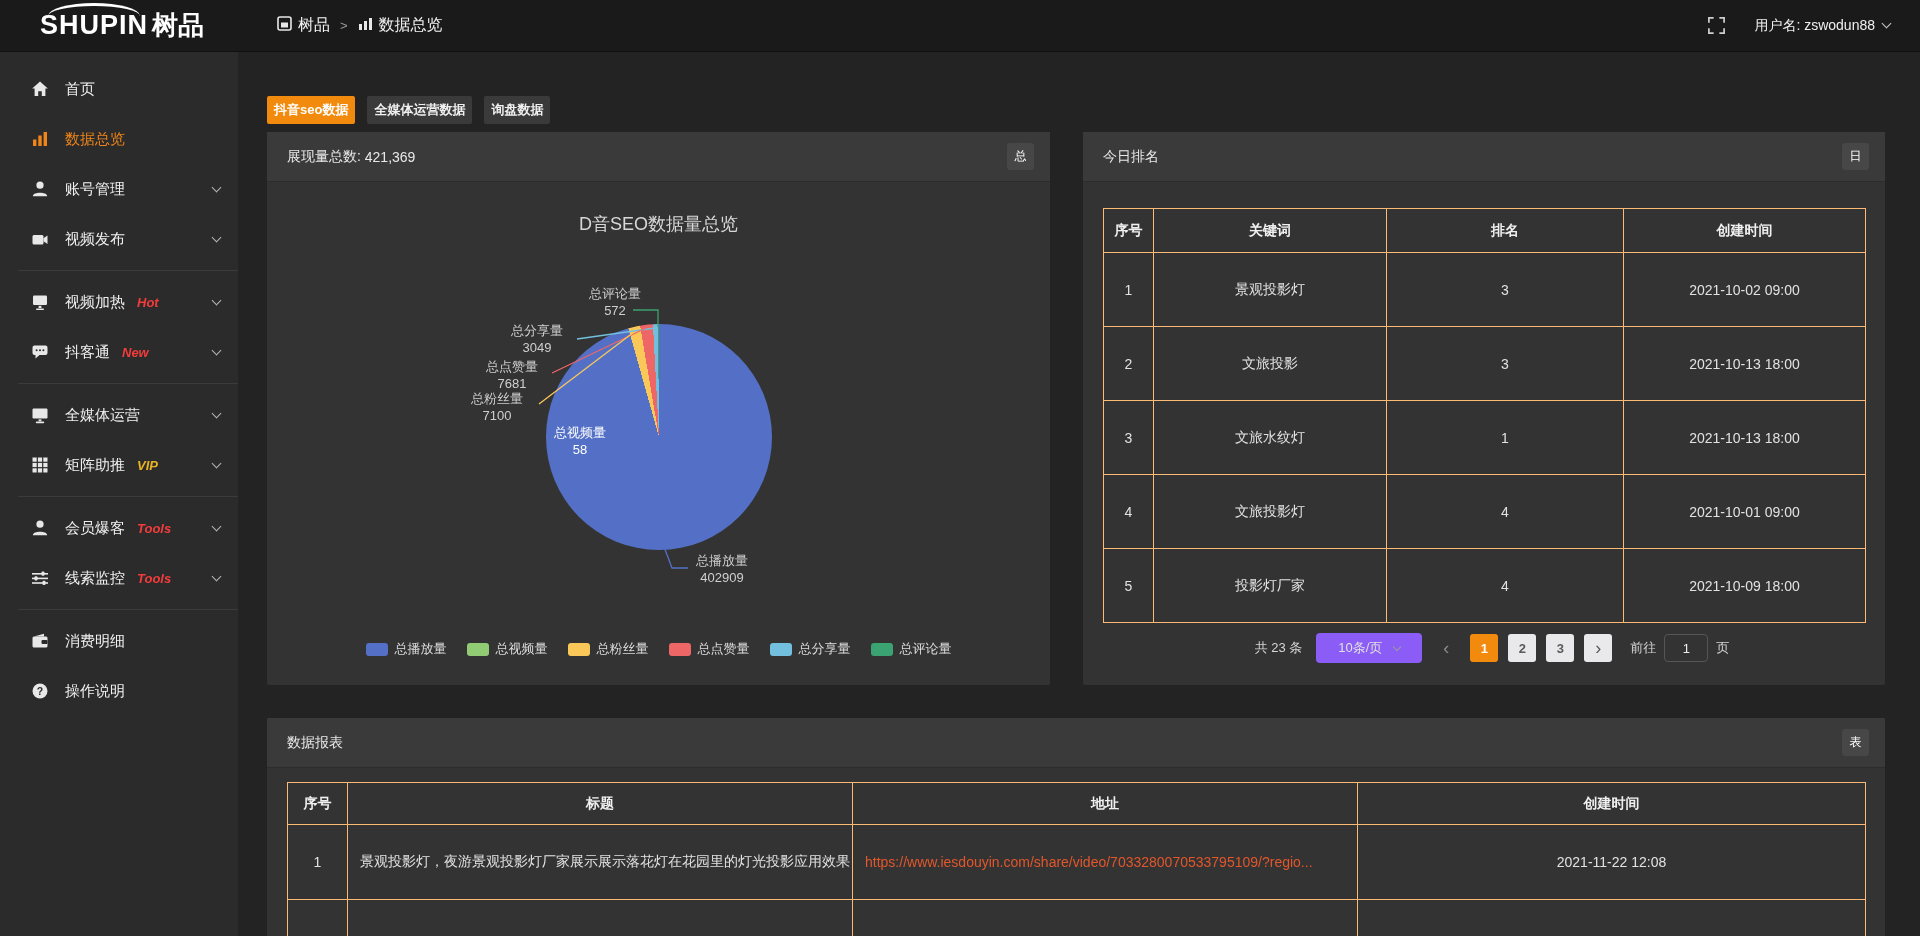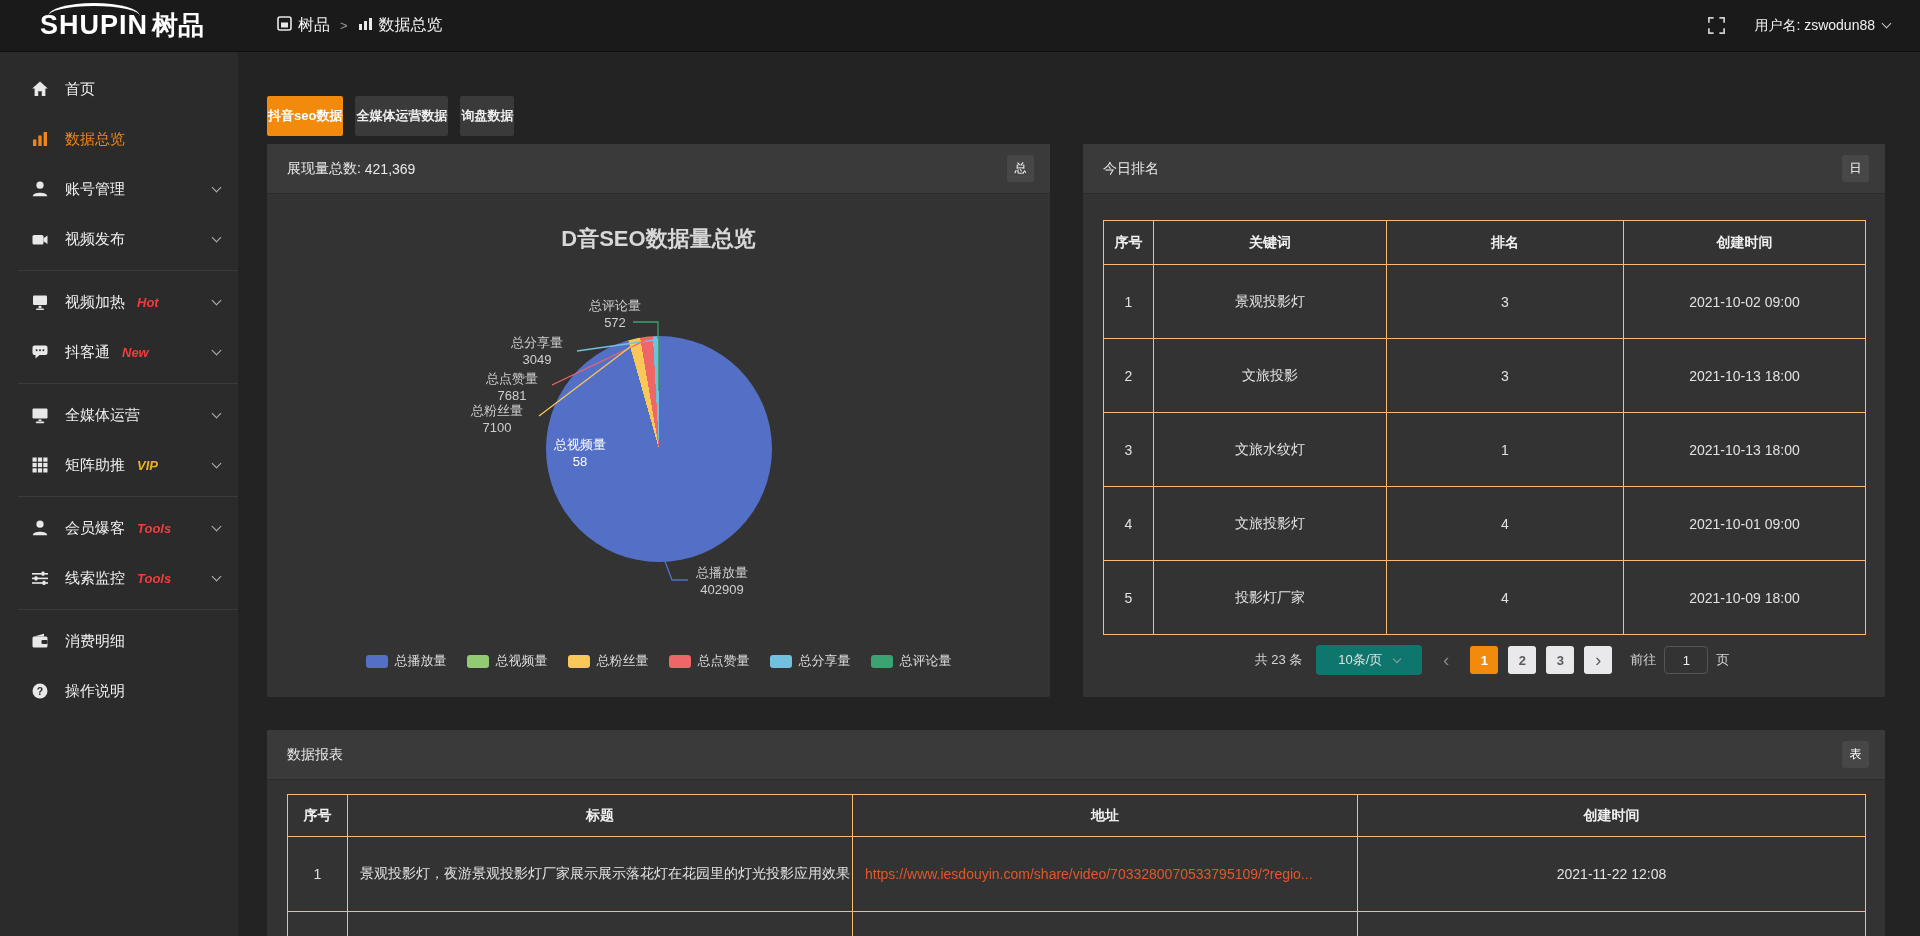--- a/index.html
+++ b/index.html
@@ -30,53 +30,53 @@
   .side-item.active svg .st { fill:#f08519; }
   .sbadge { font-style:italic; font-weight:bold; font-size:13px; margin-left:12px; color:#f23c3c; }
   .sbadge.vip { color:#e9b322; }
   .chev { margin-left:auto; width:7px; height:7px; border-right:1.6px solid #b5b5b5; border-bottom:1.6px solid #b5b5b5; transform:rotate(45deg); margin-top:-3px; }
   .sdivider { height:1px; background:#3b3b3b; margin:6px 0 6px 18px; }
 
   .content { flex:1; padding:44px 35px 0 29px; background:#232323; overflow:hidden; }
 
   
   .tabs { display:flex; gap:12px; margin-bottom:8px; }
-  .tab { height:40px; padding:0 1px; display:flex; align-items:center; background:#3a3a3a; color:#f0f0f0; font-size:13px; font-weight:bold; border-radius:2px; cursor:pointer; }
+  .tab { height:28px; padding:0 7px; display:flex; align-items:center; background:#3a3a3a; color:#f0f0f0; font-size:13px; font-weight:bold; border-radius:2px; cursor:pointer; }
   .tab.active { background:#f28a0d; color:#fff; }
 
   
   .top-row { display:flex; gap:33px; }
   .panel { background:#333333; border-radius:2px; position:relative; }
   .panel-hd { height:50px; display:flex; align-items:center; padding:0 20px; background:#3a3a3a; border-bottom:1px solid #2c2c2c; font-size:14px; color:#e9e9e9; }
   .panel-badge { position:absolute; right:16px; top:11px; width:27px; height:27px; background:#474747; color:#fff; font-size:12px; display:flex; align-items:center; justify-content:center; border-radius:3px; cursor:pointer; }
 
   .overview-panel { width:783px; height:553px; }
   .chart-area { position:relative; height:503px; }
-  .chart-title { position:absolute; top:30px; left:0; right:0; text-align:center; font-size:22px; font-weight:bold; color:#d8d8d8; }
+  .chart-title { position:absolute; top:30px; left:0; right:0; text-align:center; font-size:18px; font-weight:normal; color:#d8d8d8; }
   .pie { position:absolute; left:279px; top:142px; width:226px; height:226px; border-radius:50%; }
   .leaders { position:absolute; left:0; top:0; }
   .callout { position:absolute; width:84px; text-align:center; font-size:13px; line-height:17px; color:#cfcfcf; }
   .callout.inside { color:#ffffff; }
   .legend { position:absolute; top:458px; left:0; right:0; display:flex; justify-content:center; gap:20px; }
   .leg-item { display:flex; align-items:center; gap:7px; font-size:13px; color:#ddd; cursor:pointer; }
   .leg-sw { width:22px; height:13px; border-radius:3px; }
 
   
   table { border-collapse:collapse; table-layout:fixed; }
   th,td { border:1px solid #fdba74; text-align:center; font-size:14px; color:#e2e2e2; overflow:hidden; white-space:nowrap; }
   th { font-weight:bold; color:#f0f0f0; }
 
   .ranking-panel { width:802px; height:553px; }
   .rk-table { width:762px; margin:26px 20px 0; }
   .rk-table th { height:44px; }
   .rk-table td { height:74px; }
 
   .pager { margin-top:10px; display:flex; align-items:center; justify-content:center; gap:10px; font-size:13px; color:#d5d5d5;padding-left:16px; }
   .pg-total { margin-right:4px; }
-  .pg-select { width:106px; height:30px; background:#0f766e; border-radius:4px; display:flex; align-items:center; justify-content:center; gap:12px; cursor:pointer; color:#e0e0e0; }
+  .pg-select { width:106px; height:30px; background:#8b5cf6; border-radius:4px; display:flex; align-items:center; justify-content:center; gap:12px; cursor:pointer; color:#e0e0e0; }
   .pg-caret { width:6px; height:6px; border-right:1.4px solid #9c9c9c; border-bottom:1.4px solid #9c9c9c; transform:rotate(45deg); margin-top:-3px; }
   .pg-btn { min-width:28px; height:28px; padding:0 6px; border-radius:3px; display:flex; align-items:center; justify-content:center; font-size:13px; cursor:pointer; }
   .pg-prev { color:#8d8d8d; font-size:18px; }
   .pg-num { background:#e9e9eb; color:#5a5a5a; font-weight:bold; }
   .pg-num.active { background:#f28a0d; color:#fff; }
   .pg-next { background:#e9e9eb; color:#5a5a5a; font-size:18px; }
   .goto-wrap { display:flex; align-items:center; gap:8px; margin-left:8px; }
   .goto-input { width:44px; height:28px; background:transparent; border:1px solid #555; border-radius:4px; color:#eee; text-align:center; font-size:13px; font-family:inherit; }
 
   .report-panel { margin-top:33px; height:300px; overflow:hidden; }

